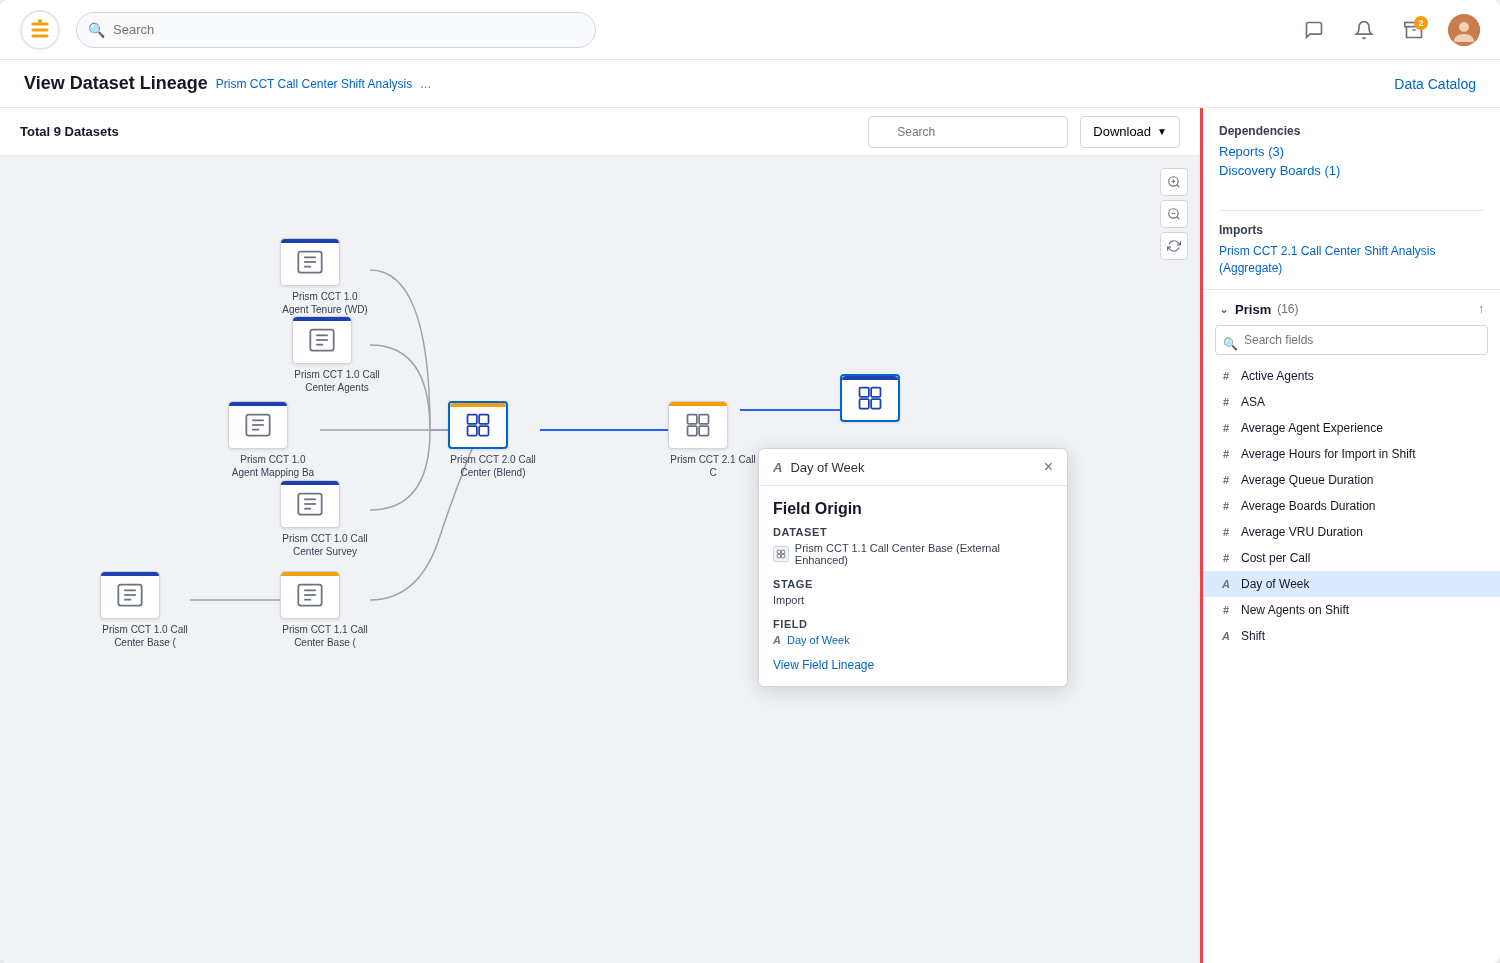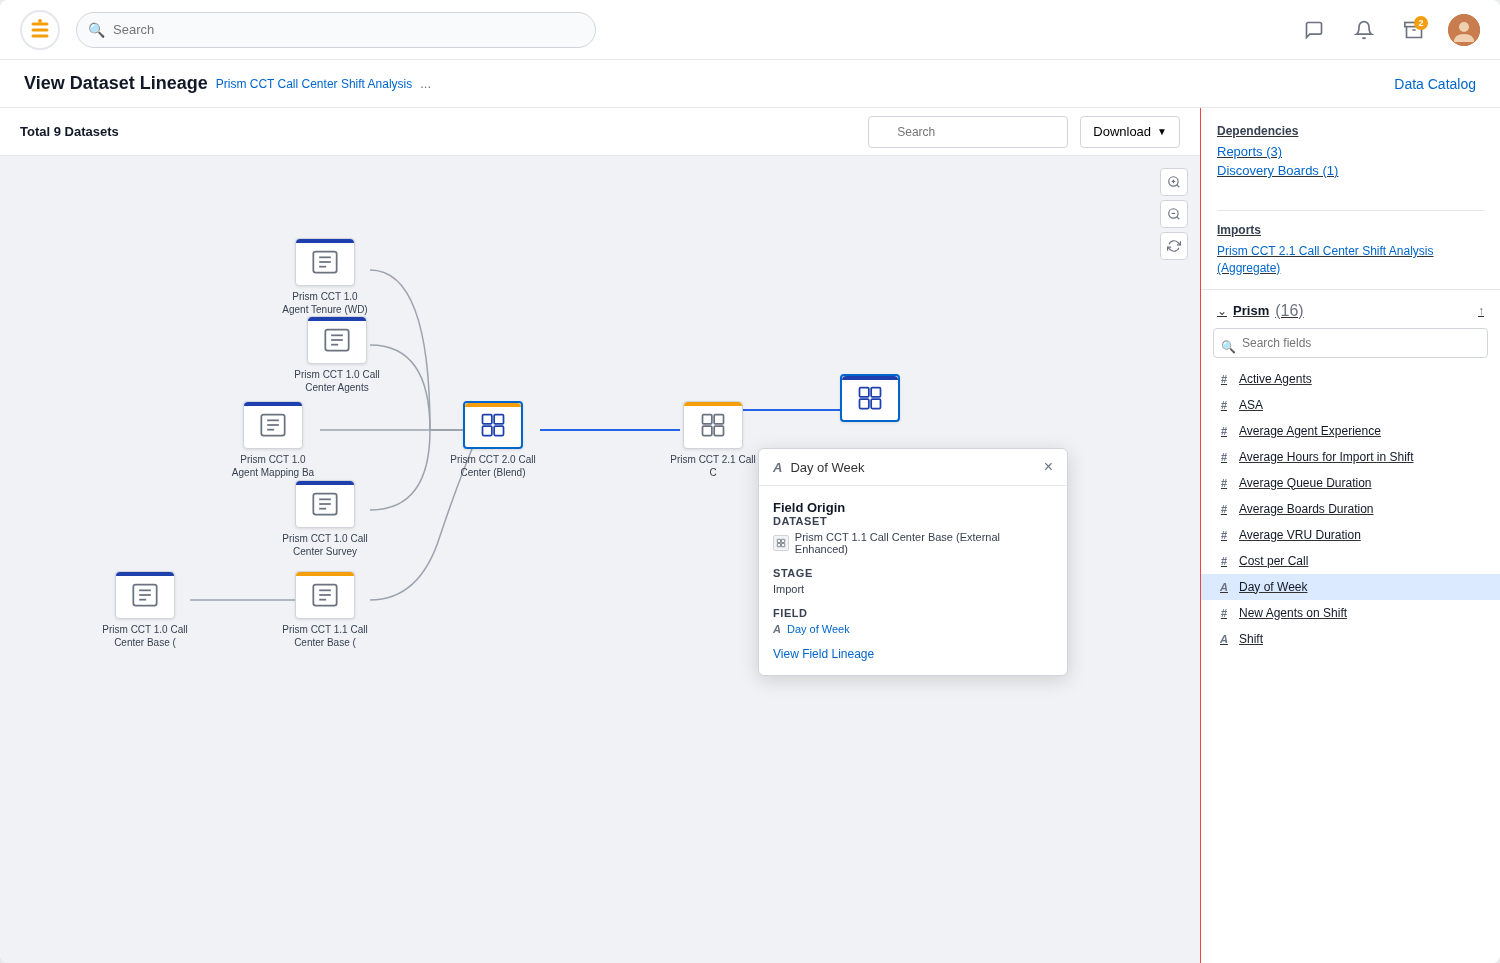--- a/index.html
+++ b/index.html
@@ -227,21 +227,21 @@
       cursor: pointer;
       font-size: 14px;
       color: #6b7280;
     }
 
     
     .dataset-node {
       position: absolute;
       display: flex;
       flex-direction: column;
-      align-items: center;
+      align-items: flex-start;
       cursor: pointer;
     }
     .node-box {
       width: 60px;
       height: 48px;
       background: #fff;
       border: 1px solid #d1d5db;
       border-radius: 4px;
       display: flex;
       align-items: center;
@@ -303,23 +303,24 @@
     .popup-close {
       cursor: pointer;
       color: #6b7280;
       font-size: 16px;
       line-height: 1;
     }
     .popup-body {
       padding: 14px;
     }
     .popup-section-title {
-      font-size: 13px;
+      font-size: 16px;
       font-weight: 600;
       color: #111827;
+      margin-bottom: 8px;
     }
     .popup-row {
       margin-bottom: 12px;
     }
     .popup-row-label {
       font-size: 11px;
       font-weight: 600;
       color: #374151;
       text-transform: uppercase;
       letter-spacing: 0.05em;
@@ -374,26 +375,25 @@
       position: absolute;
       top: 0; left: 0;
       width: 100%; height: 100%;
       pointer-events: none;
     }
 
     
     .right-panel {
       width: 300px;
       background: #fff;
-      border-left: 1px solid #ef4444;
+      border-left: 3px solid #ef4444;
       display: flex;
       flex-direction: column;
       overflow: hidden;
       flex-shrink: 0;
-      text-decoration: underline;
     }
     .right-panel-section {
       padding: 16px 16px 0;
     }
     .section-header {
       font-size: 12px;
       font-weight: 600;
       color: #374151;
       margin-bottom: 6px;
     }
@@ -430,21 +430,21 @@
       gap: 6px;
       padding: 12px 16px 8px;
     }
     .fields-chevron { color: #374151; font-size: 12px; }
     .fields-title {
       font-size: 13px;
       font-weight: 600;
       color: #111827;
     }
     .fields-count {
-      font-size: 16px;
+      font-size: 12px;
       color: #6b7280;
     }
     .fields-sort-icon {
       margin-left: auto;
       color: #6b7280;
       font-size: 12px;
       cursor: pointer;
     }
     .fields-search-wrap {
       padding: 0 12px 8px;

